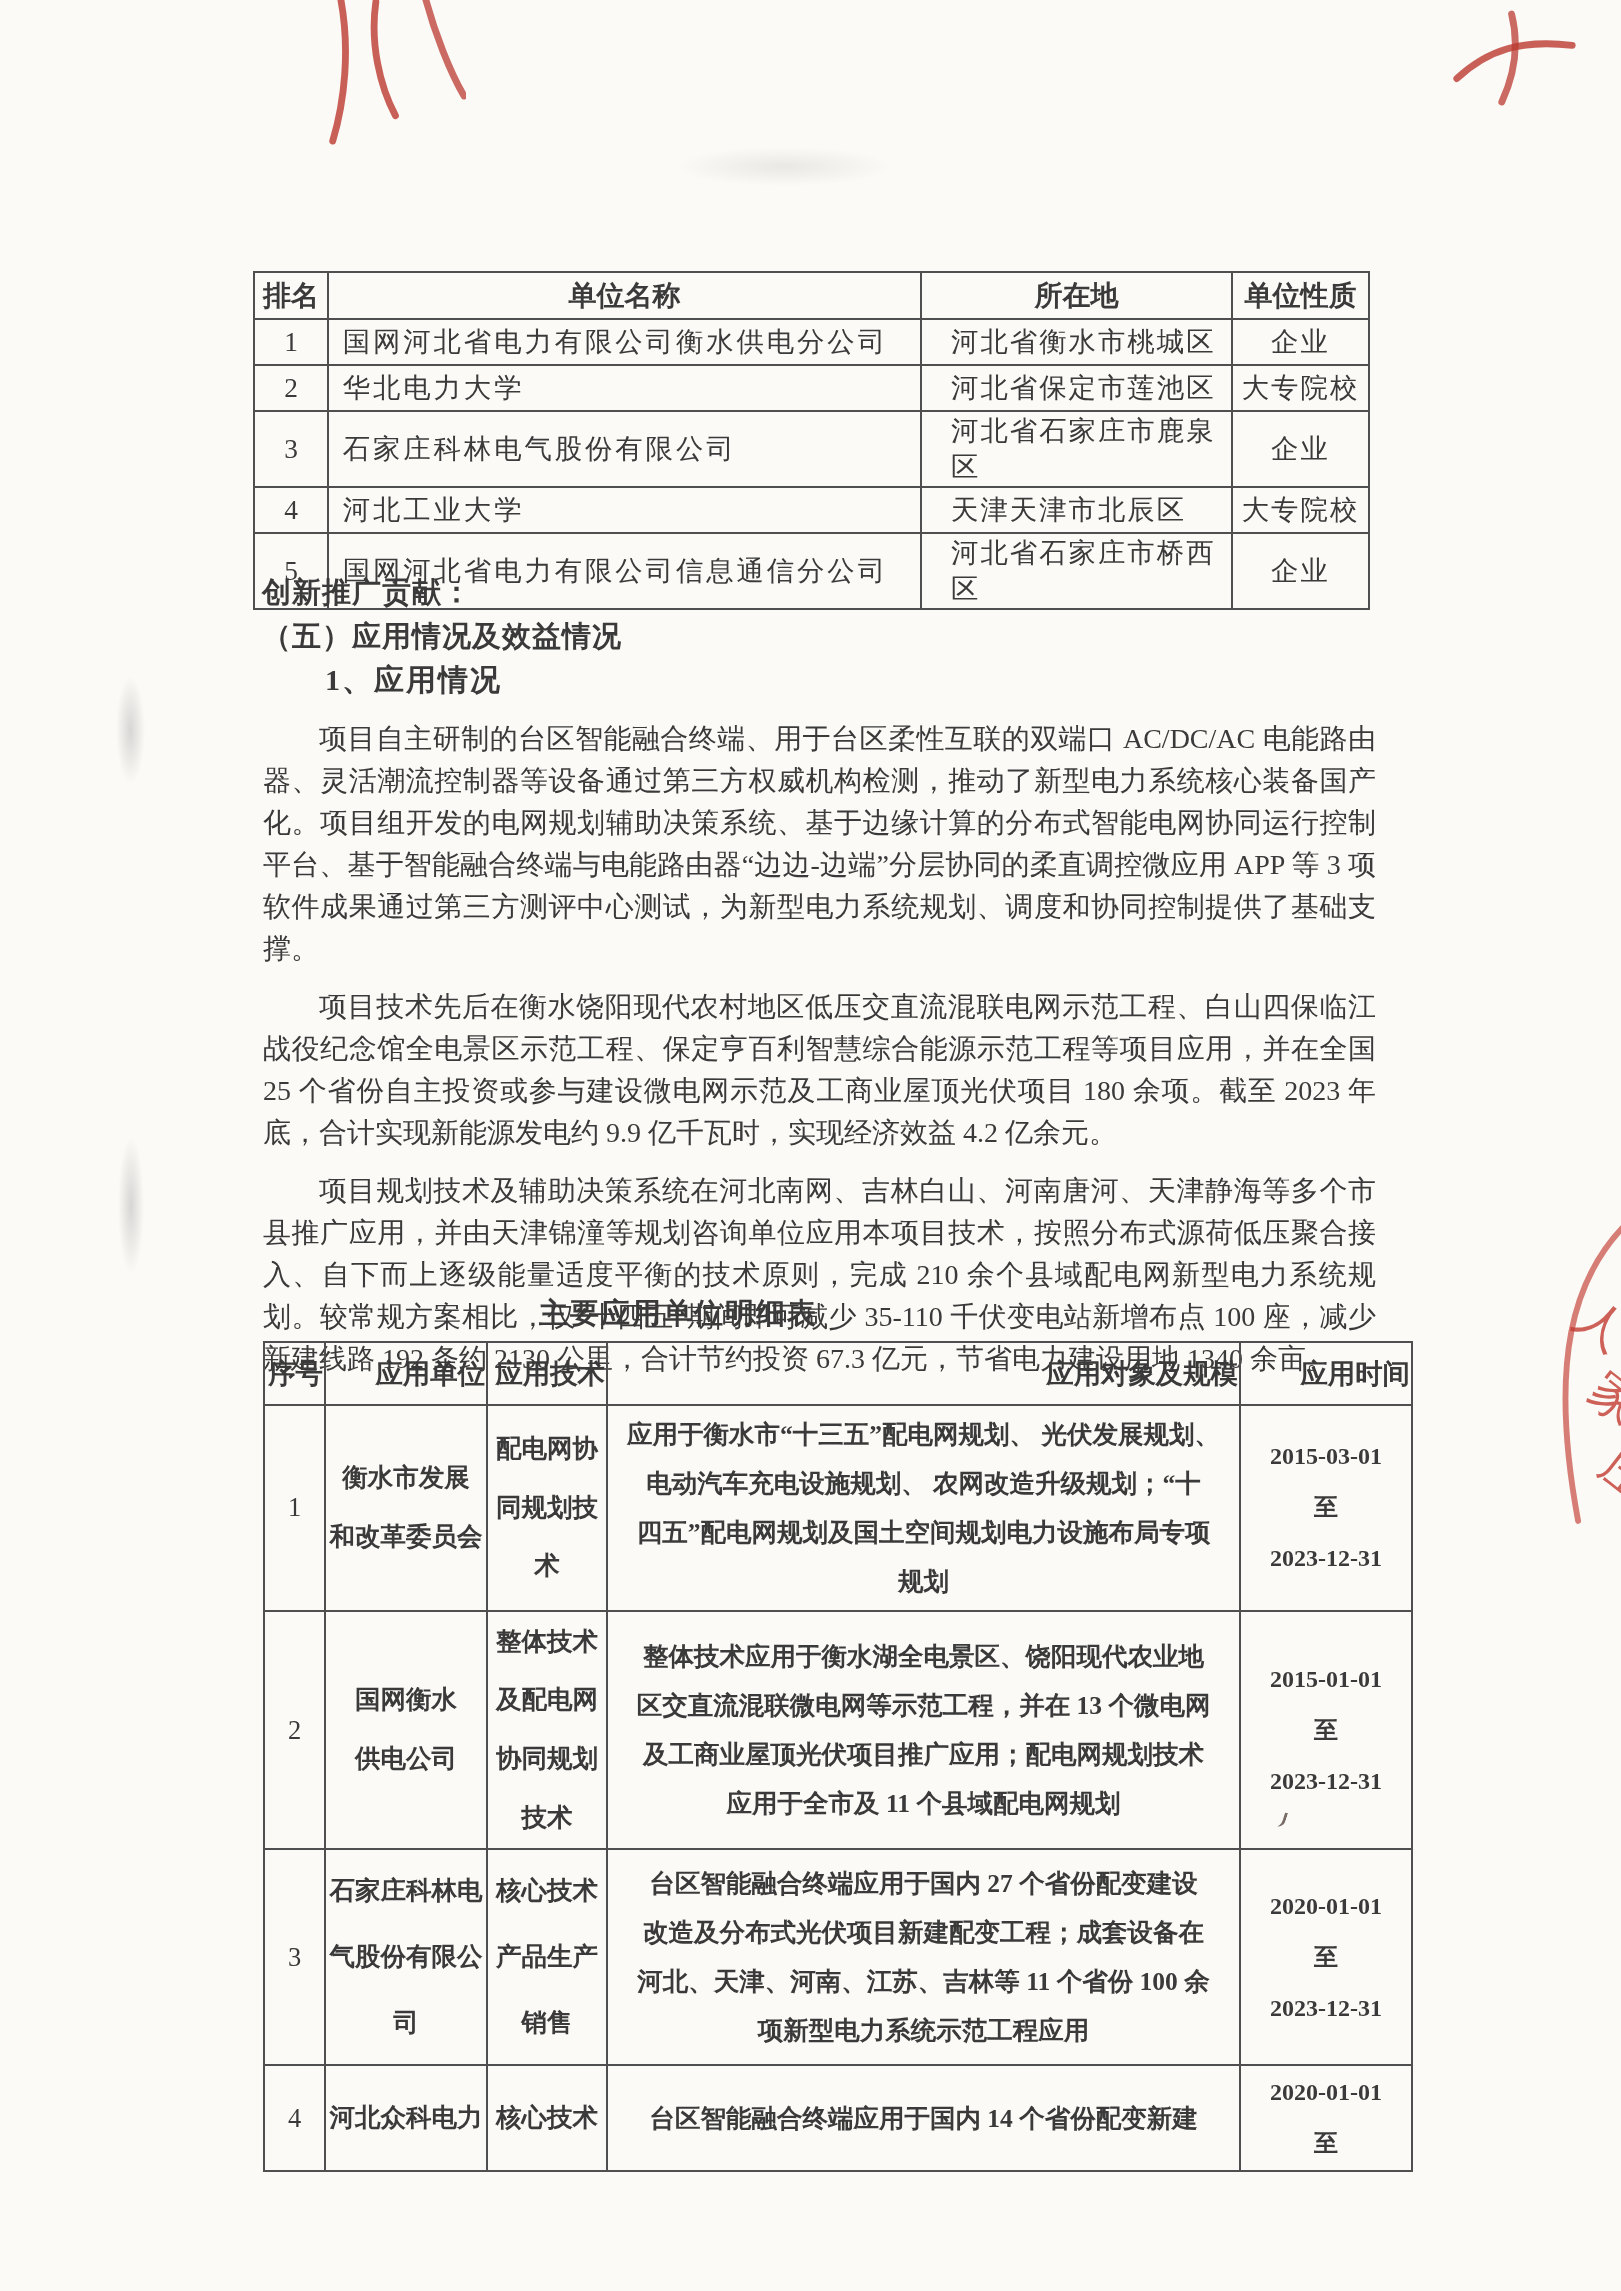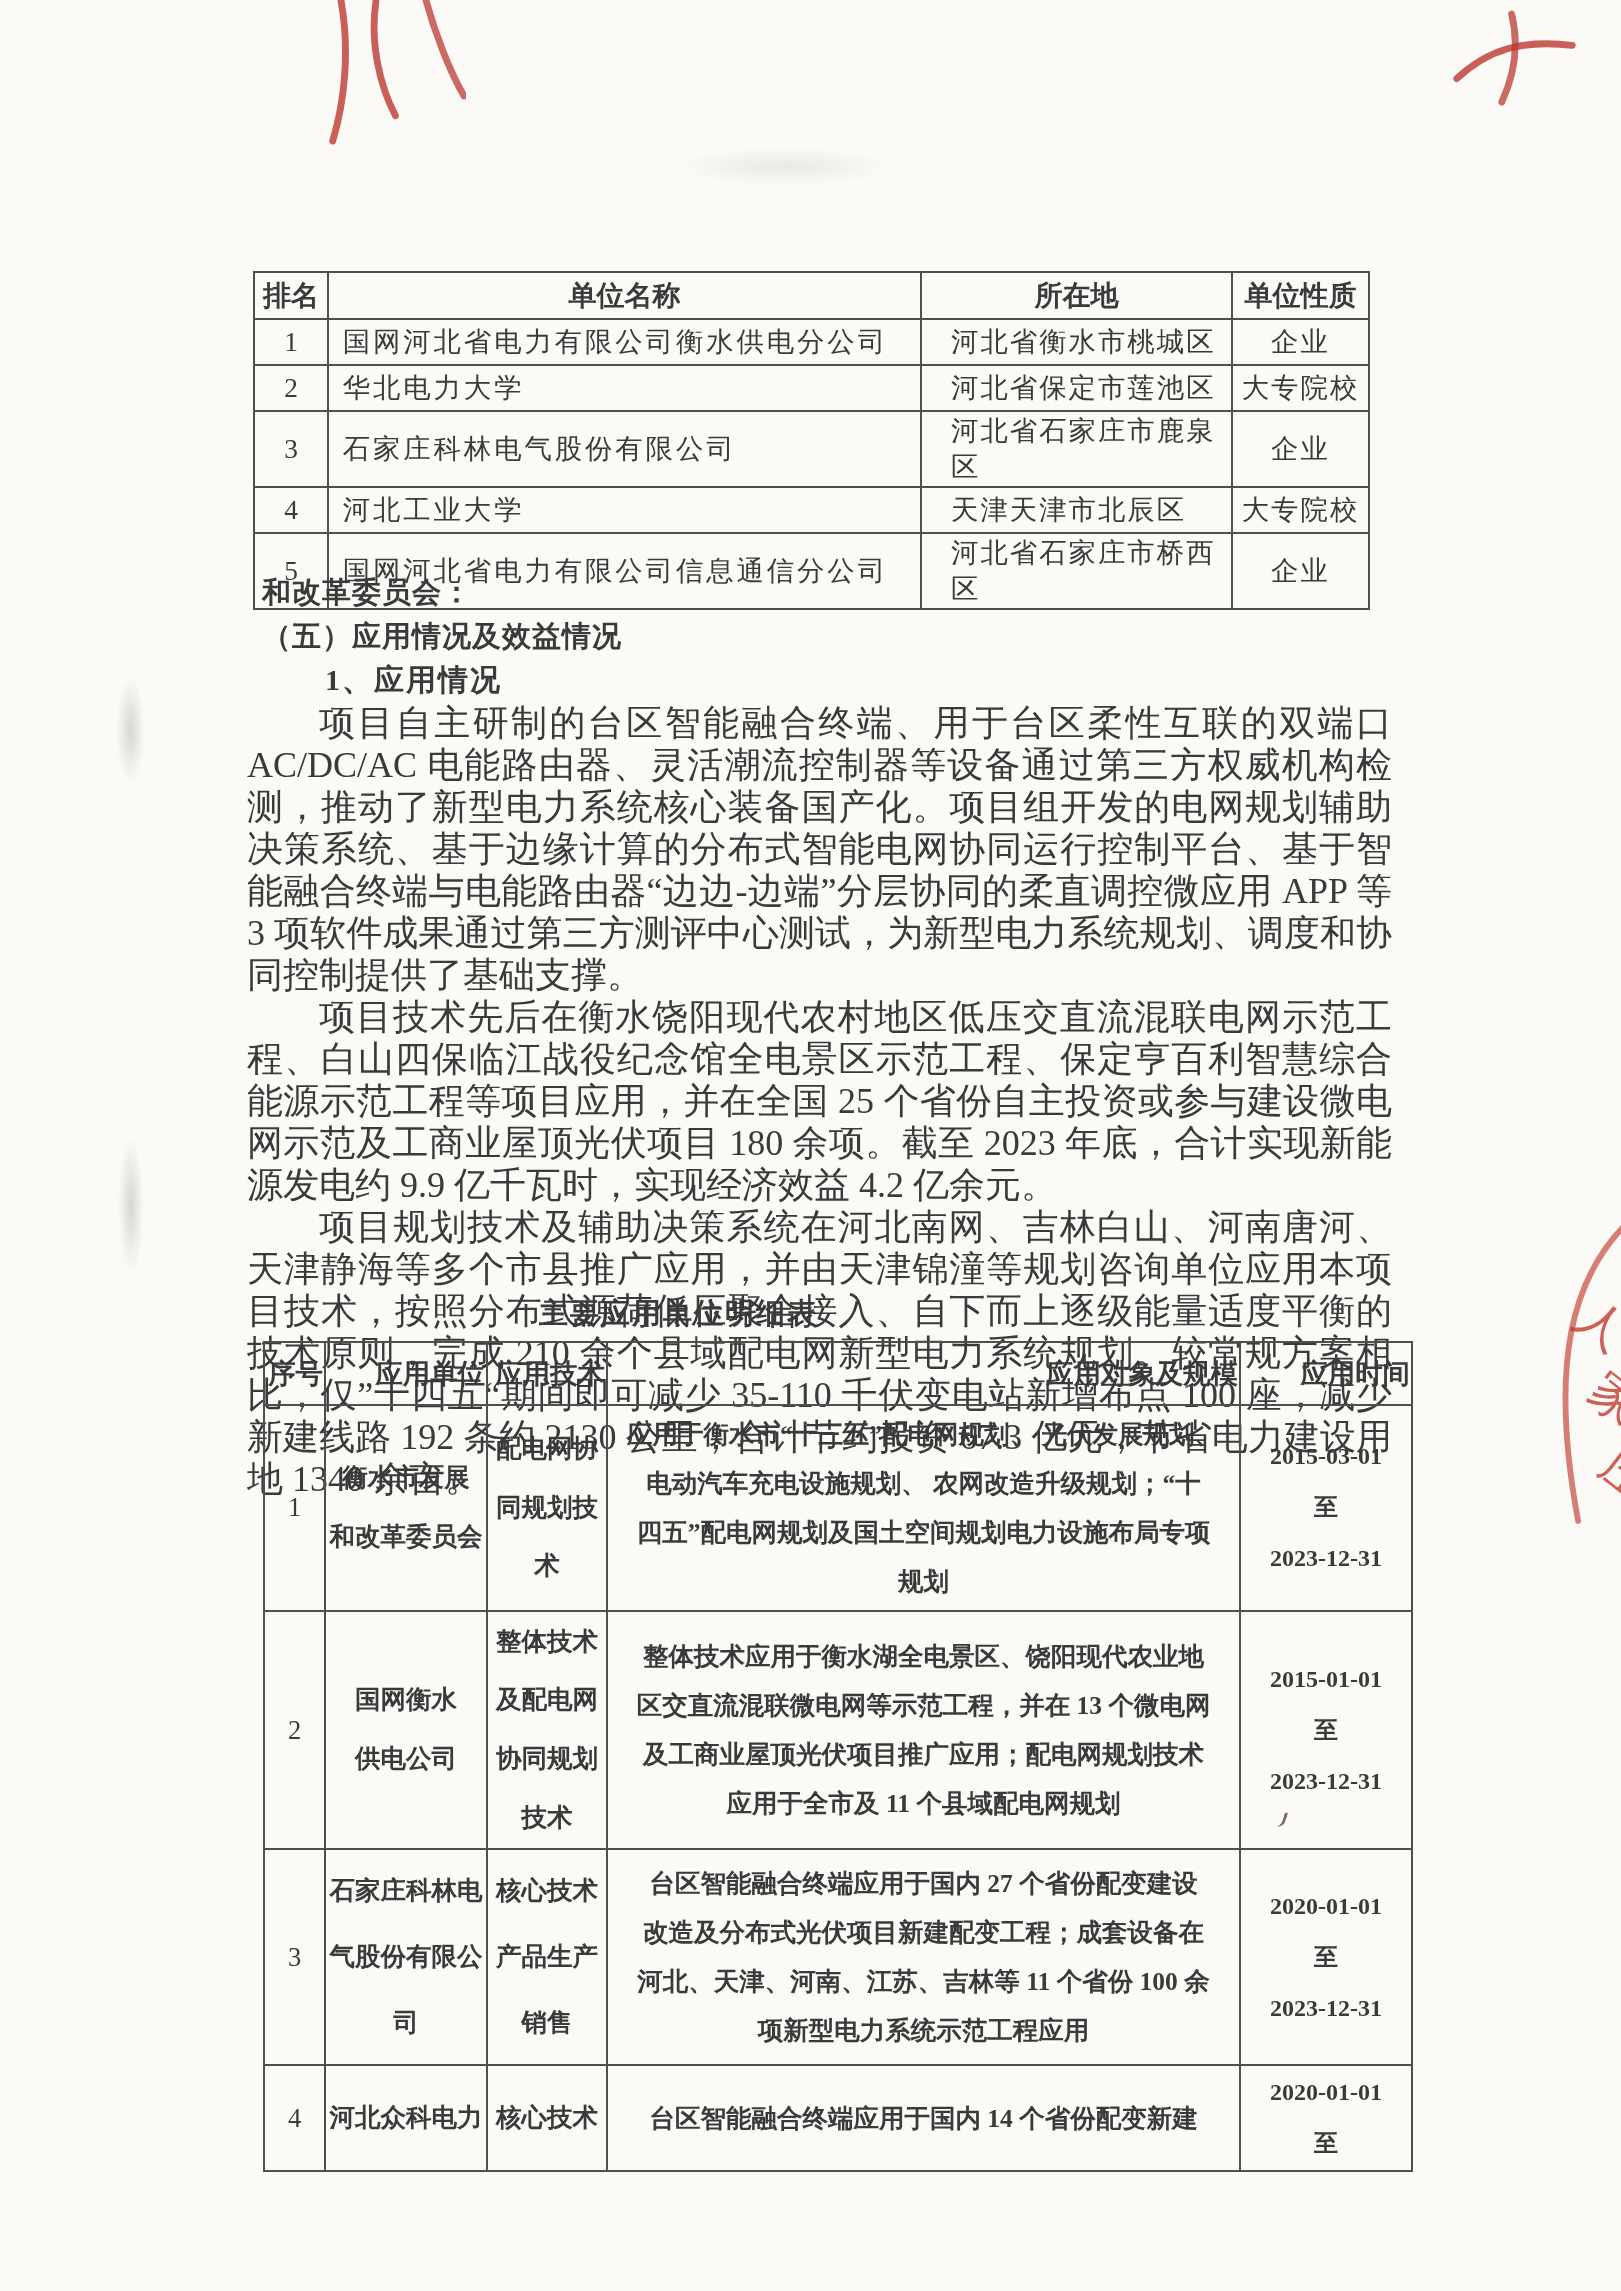--- a/index.html
+++ b/index.html
@@ -33,21 +33,21 @@
   .t2 tr.r2 td{height:218px;}
   .t2 tr.r3 td{height:206px;}
   .t2 tr.r4 td{height:94px;}
   .t2 tr.r3 td.unit, .t2 tr.r3 td.tech{line-height:2.6;}
 
   
   .h-contrib{position:absolute;left:262px;top:573px;font-size:29px;font-weight:bold;letter-spacing:1px;}
   .h-sub{position:absolute;left:262px;top:617px;font-size:29px;font-weight:bold;letter-spacing:1px;}
   .h-item{position:absolute;left:325px;top:660px;font-size:30px;font-weight:bold;letter-spacing:2px;}
   .bodytext{position:absolute;left:247px;top:702px;width:1145px;}
-  .bodytext p{margin:0;text-indent:2em;text-align:justify;font-size:36px;line-height:42px;}
+  .bodytext p{margin:16px;text-indent:2em;text-align:justify;font-size:28px;line-height:42px;}
   .t2-title{position:absolute;left:247px;top:1294px;width:863px;text-align:center;
             font-size:29px;font-weight:bold;letter-spacing:2px;}
 
   
   .ink{position:absolute;pointer-events:none;}
   .ink-tl{left:319px;top:-3.9px;}
   .ink-tr{left:1449px;top:7.8px;}
   .seal{left:1535px;top:1215px;}
   .seal text{font-family:"Liberation Serif","DejaVu Serif",serif;font-size:50px;fill:#c23a30;opacity:.8;}
   .pen-mark{position:absolute;left:1274px;top:1811px;width:8.8px;height:15.7px;
@@ -124,21 +124,21 @@
     </tr>
     <tr>
       <td class="c0">5</td>
       <td class="c1">国网河北省电力有限公司信息通信分公司</td>
       <td class="c2">河北省石家庄市桥西区</td>
       <td class="c3">企业</td>
     </tr>
   </tbody>
     </table>
 
-  <div class="h-contrib">和改革委员会：</div>
+  <div class="h-contrib">创新推广贡献：</div>
   <div class="h-sub">（五）应用情况及效益情况</div>
   <div class="h-item">1、应用情况</div>
 
   <div class="bodytext">
     <p>项目自主研制的台区智能融合终端、用于台区柔性互联的双端口 AC/DC/AC 电能路由器、灵活潮流控制器等设备通过第三方权威机构检测，推动了新型电力系统核心装备国产化。项目组开发的电网规划辅助决策系统、基于边缘计算的分布式智能电网协同运行控制平台、基于智能融合终端与电能路由器“边边-边端”分层协同的柔直调控微应用 APP 等 3 项软件成果通过第三方测评中心测试，为新型电力系统规划、调度和协同控制提供了基础支撑。</p>
     <p>项目技术先后在衡水饶阳现代农村地区低压交直流混联电网示范工程、白山四保临江战役纪念馆全电景区示范工程、保定亨百利智慧综合能源示范工程等项目应用，并在全国 25 个省份自主投资或参与建设微电网示范及工商业屋顶光伏项目 180 余项。截至 2023 年底，合计实现新能源发电约 9.9 亿千瓦时，实现经济效益 4.2 亿余元。</p>
     <p>项目规划技术及辅助决策系统在河北南网、吉林白山、河南唐河、天津静海等多个市县推广应用，并由天津锦潼等规划咨询单位应用本项目技术，按照分布式源荷低压聚合接入、自下而上逐级能量适度平衡的技术原则，完成 210 余个县域配电网新型电力系统规划。较常规方案相比，仅”十四五“期间即可减少 35-110 千伏变电站新增布点 100 座，减少新建线路 192 条约 2130 公里，合计节约投资 67.3 亿元，节省电力建设用地 1340 余亩。</p>
   </div>
 
   <div class="t2-title">主要应用单位明细表</div>

